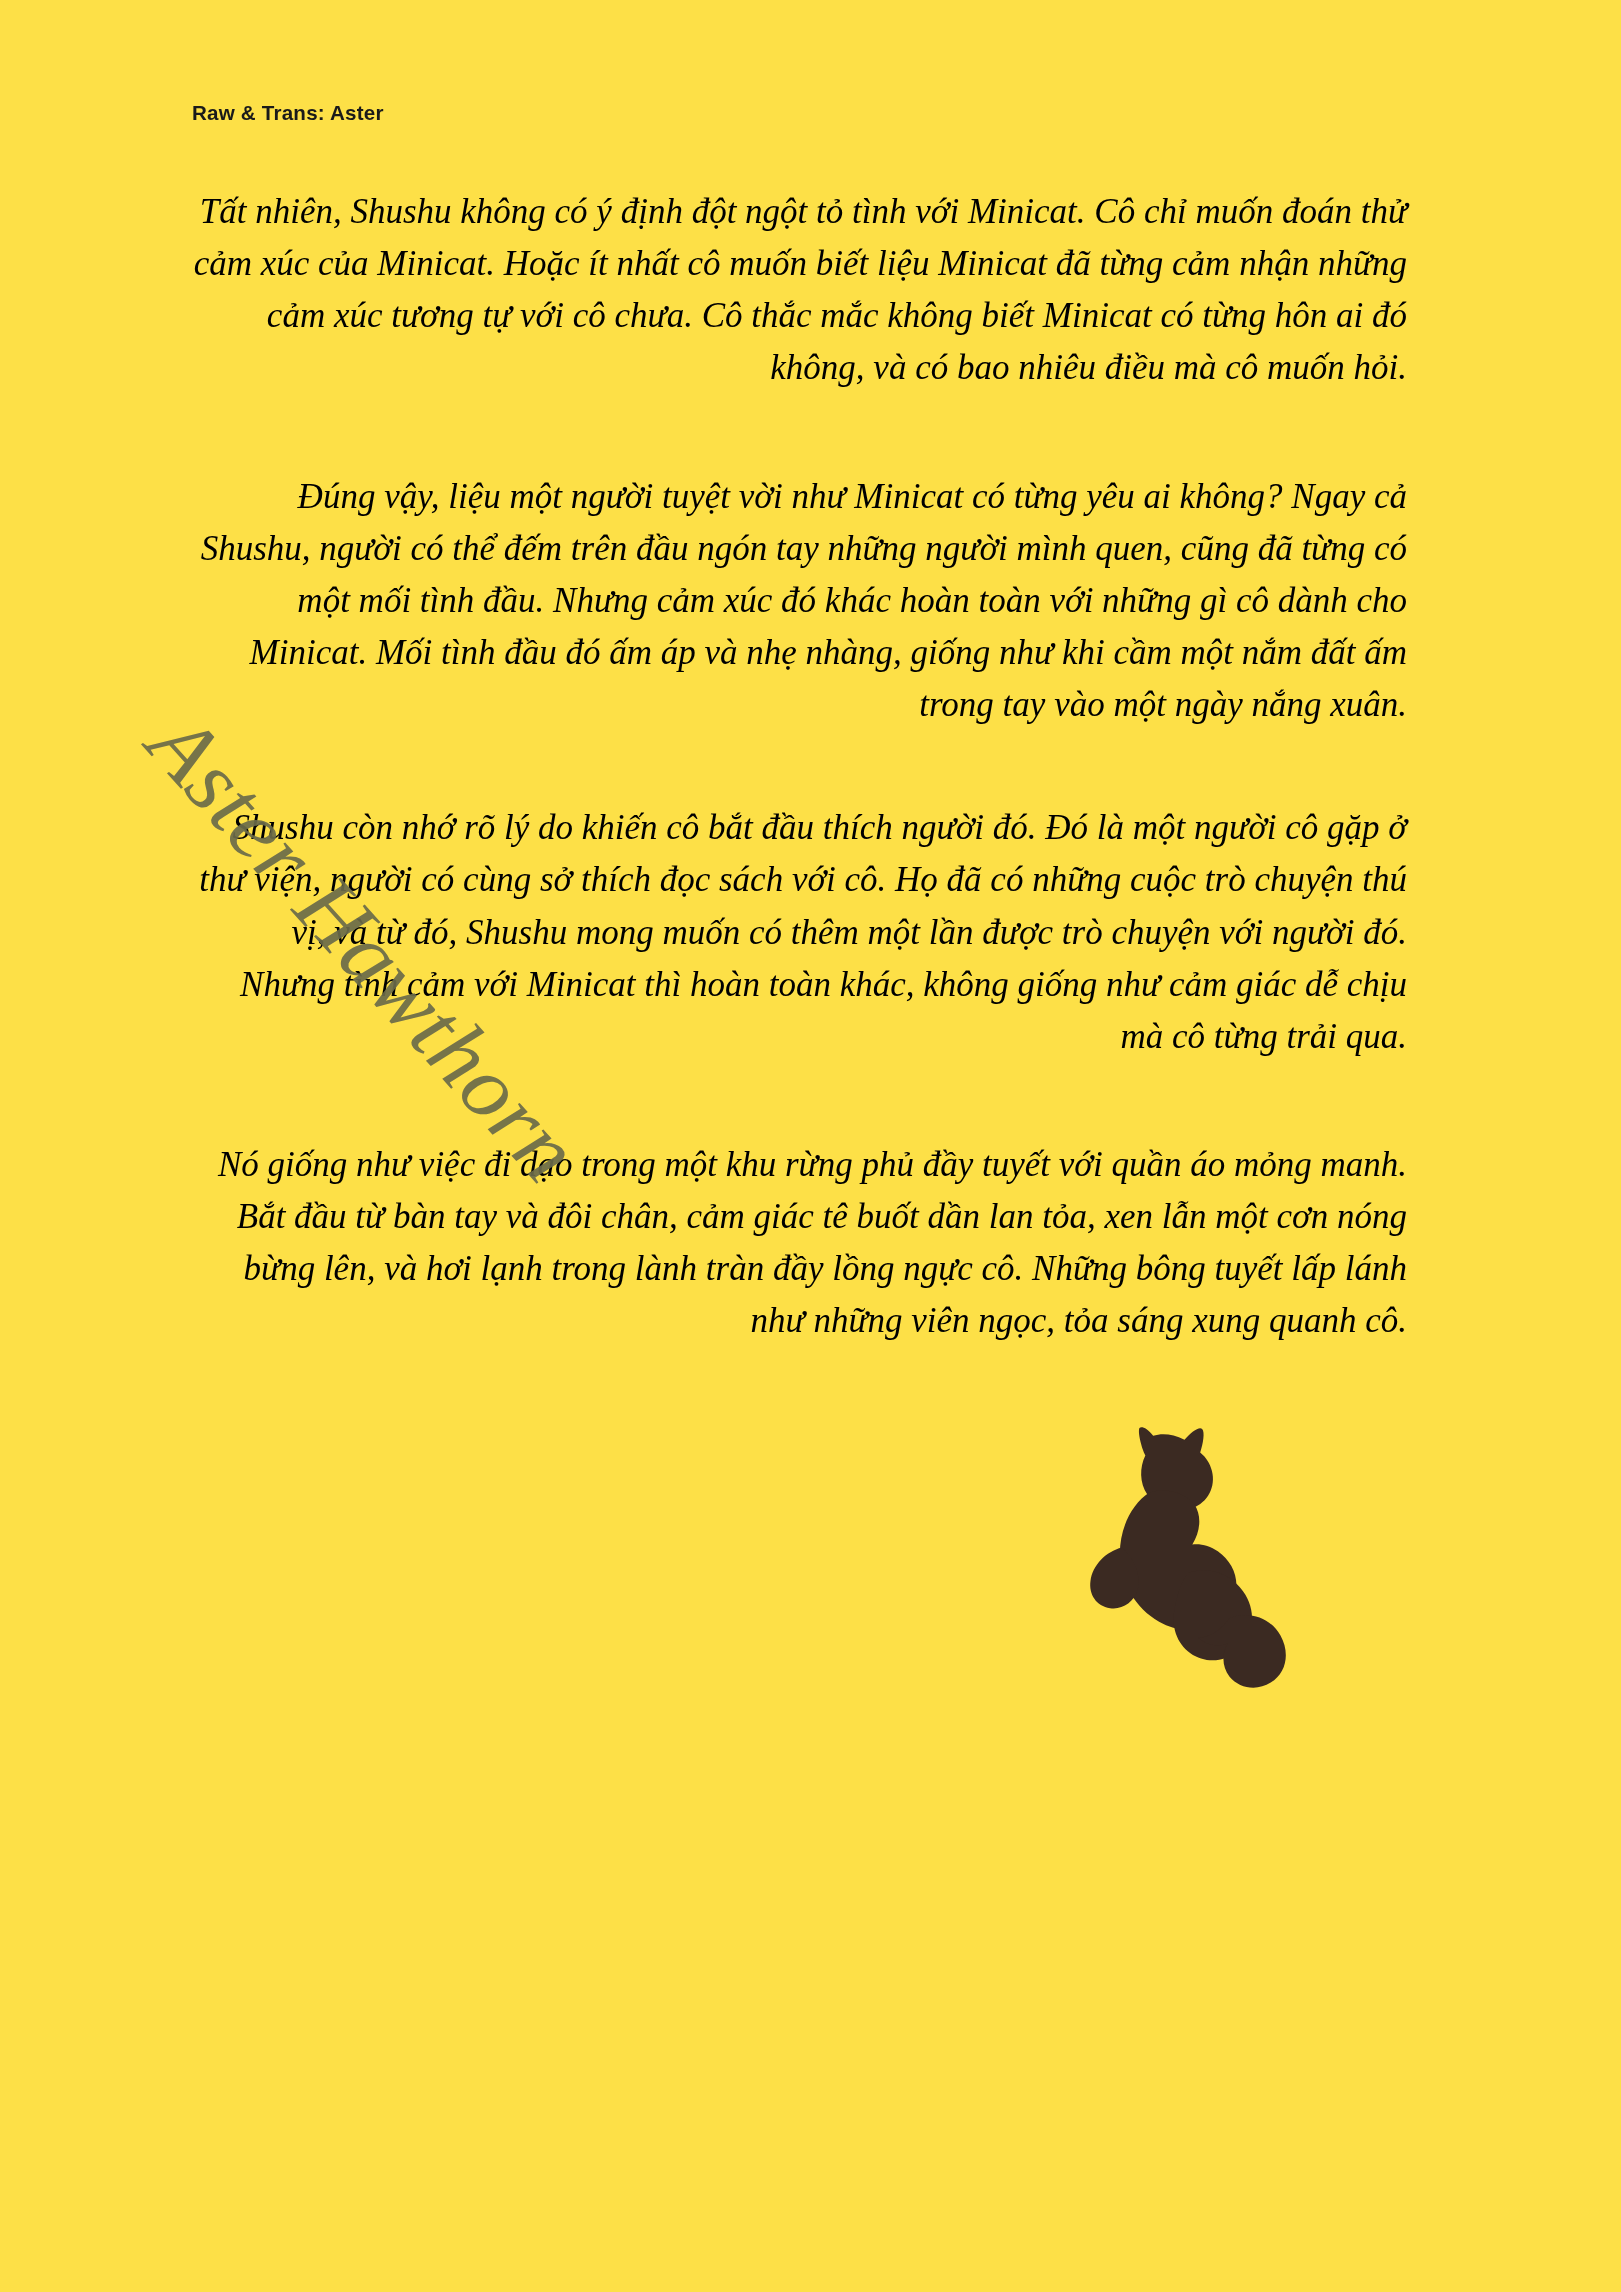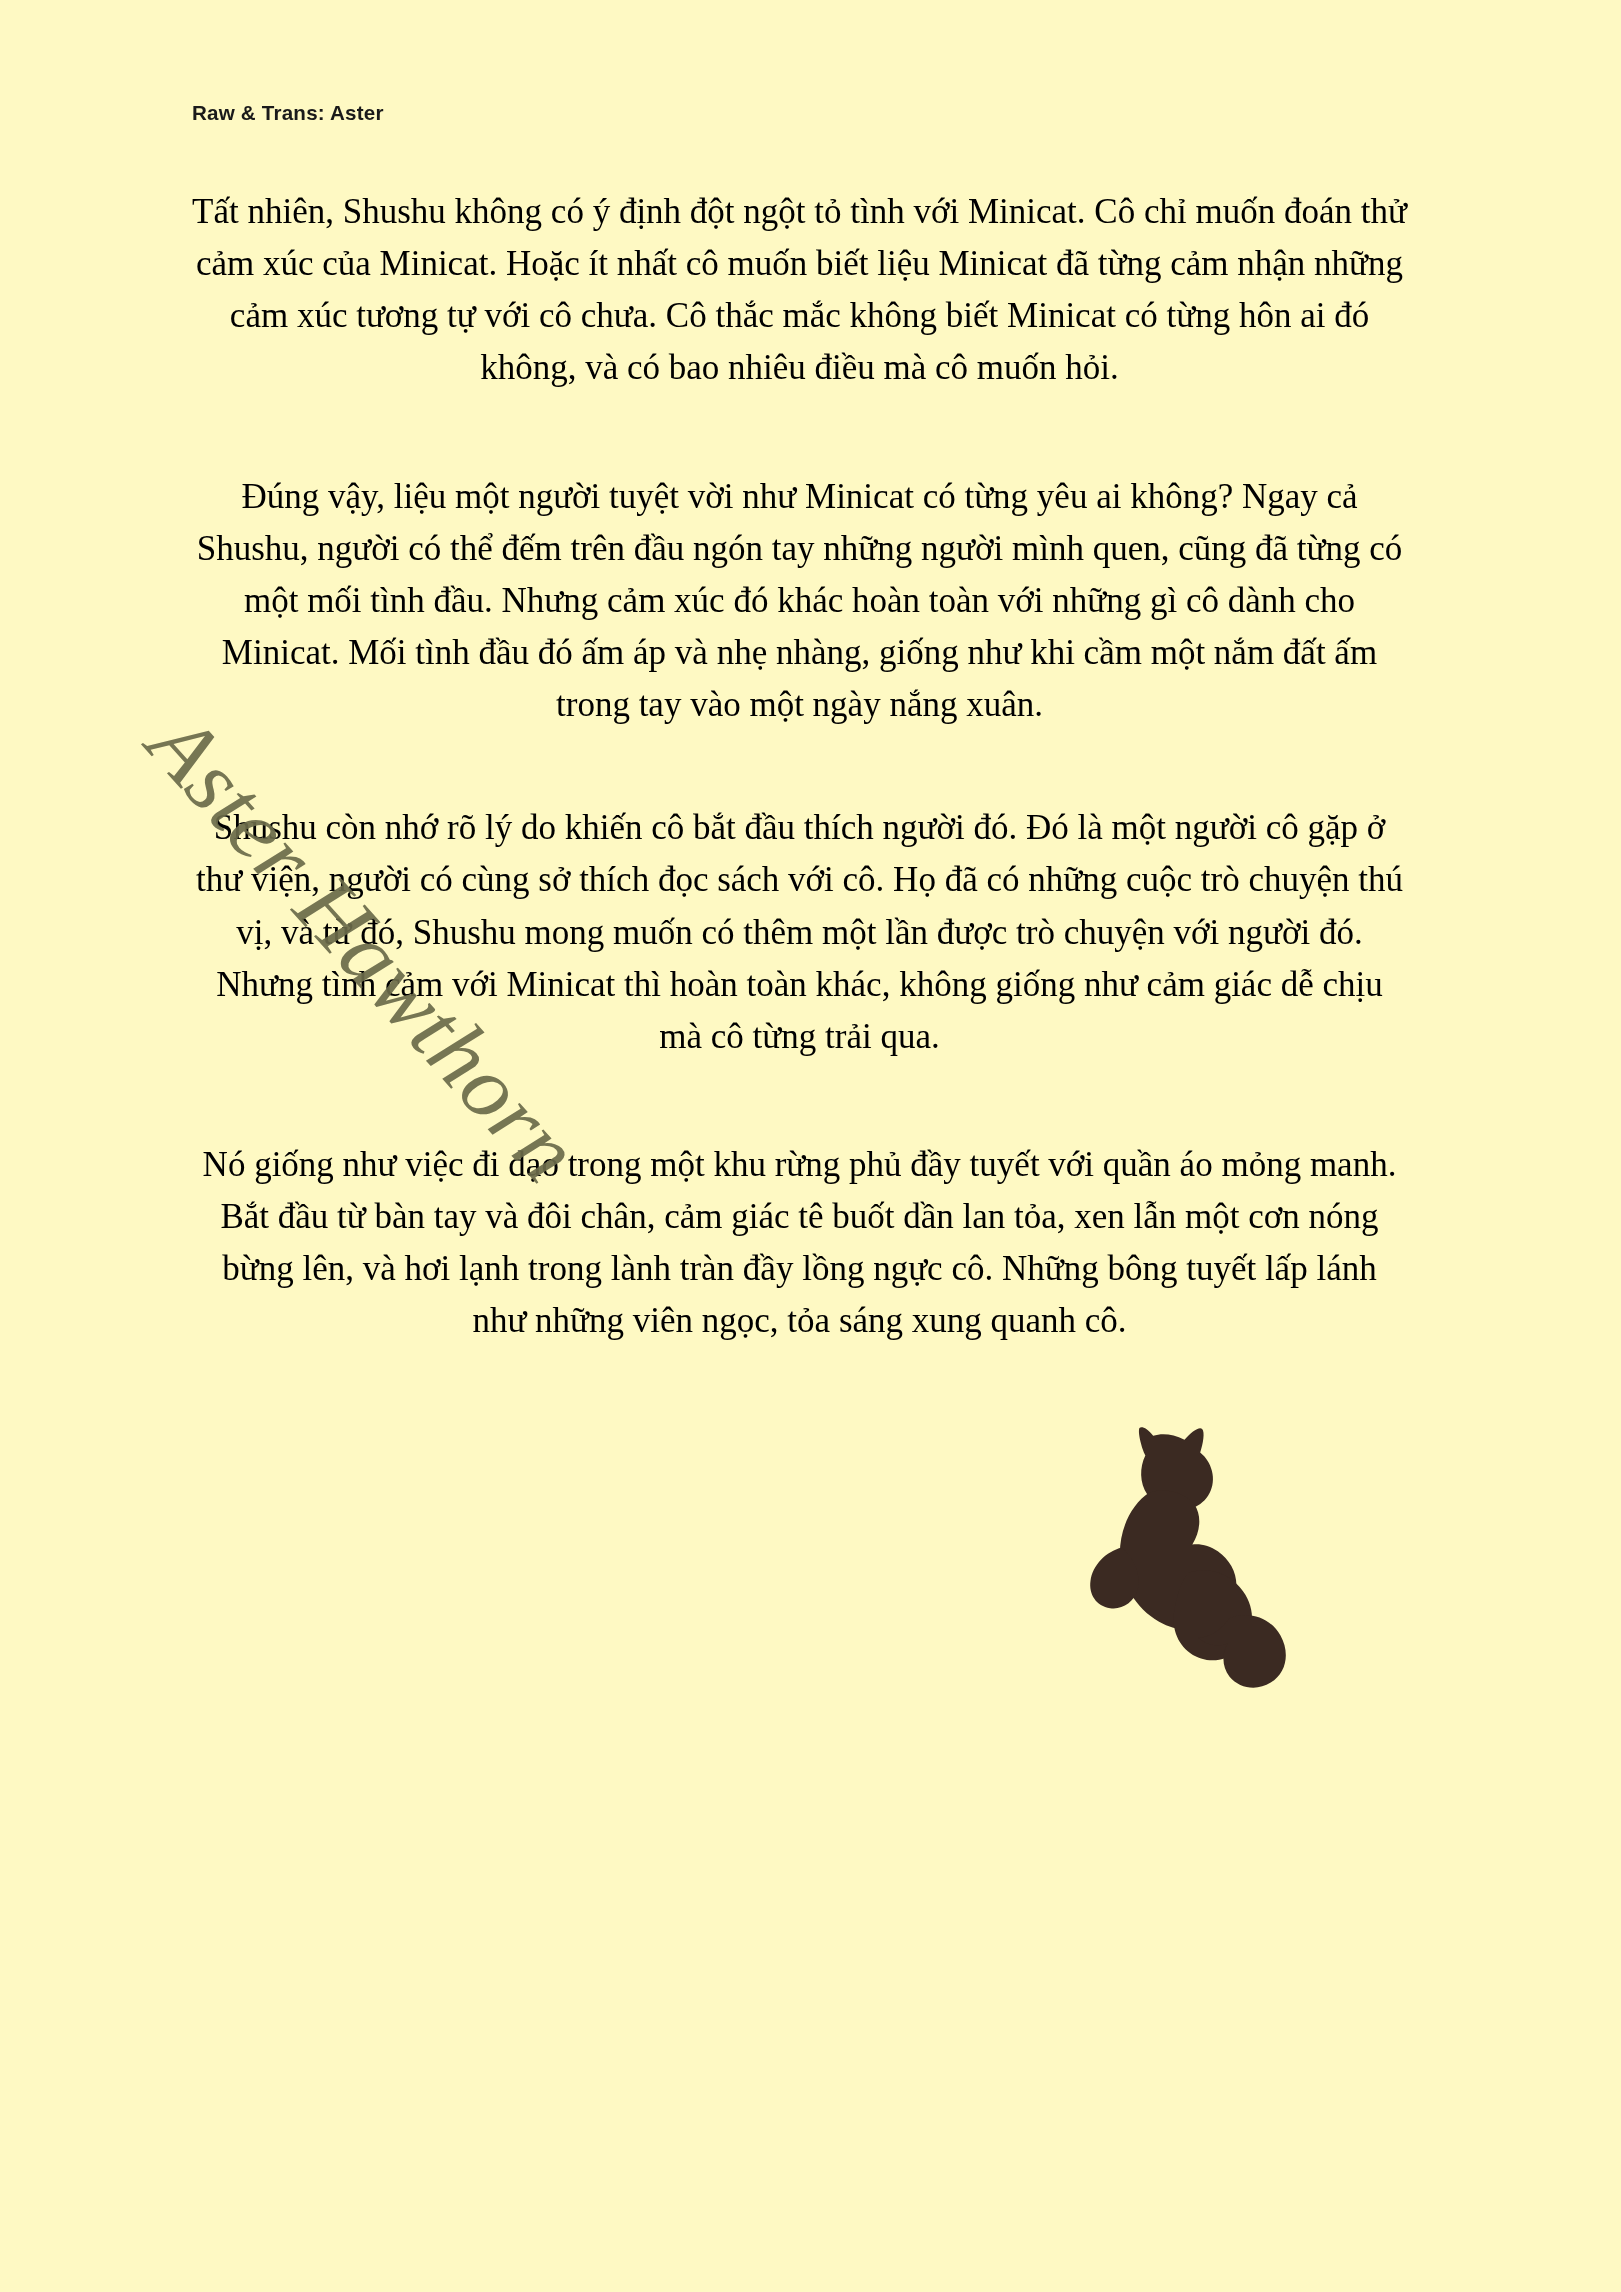--- a/index.html
+++ b/index.html
@@ -4,21 +4,21 @@
 <style>
   html, body {
     margin: 0;
     padding: 0;
     background: #ffffff;
   }
   .page {
     position: relative;
     width: 1621px;
     height: 2293px;
-    background: #fef9c3;
+    background: #fde047;
     overflow: hidden;
     font-family: "Liberation Serif", serif;
   }
   .header {
     position: absolute;
     left: 192px;
     top: 101px;
     font-family: "Liberation Sans", sans-serif;
     font-size: 20.6px;
     font-weight: bold;
@@ -30,22 +30,23 @@
     left: 192px;
     top: 186px;
     width: 1235px;
   }
   .para {
     font-family: "Liberation Serif", serif;
     font-size: 35px;
     line-height: 1.49;
     color: #000000;
     margin: 0 0 76px 0;
-    text-align: center;
+    text-align: right;
     width: 1215px;
+    font-style: italic;
   }
   .para.p2 { margin-bottom: 71px; }
   .para.p3 { margin-bottom: 76px; margin-top: 19px; }
   .para.p4 { margin-bottom: 0; }
 
   
   .watermark {
     position: absolute;
     left: 167px;
     top: 421px;

